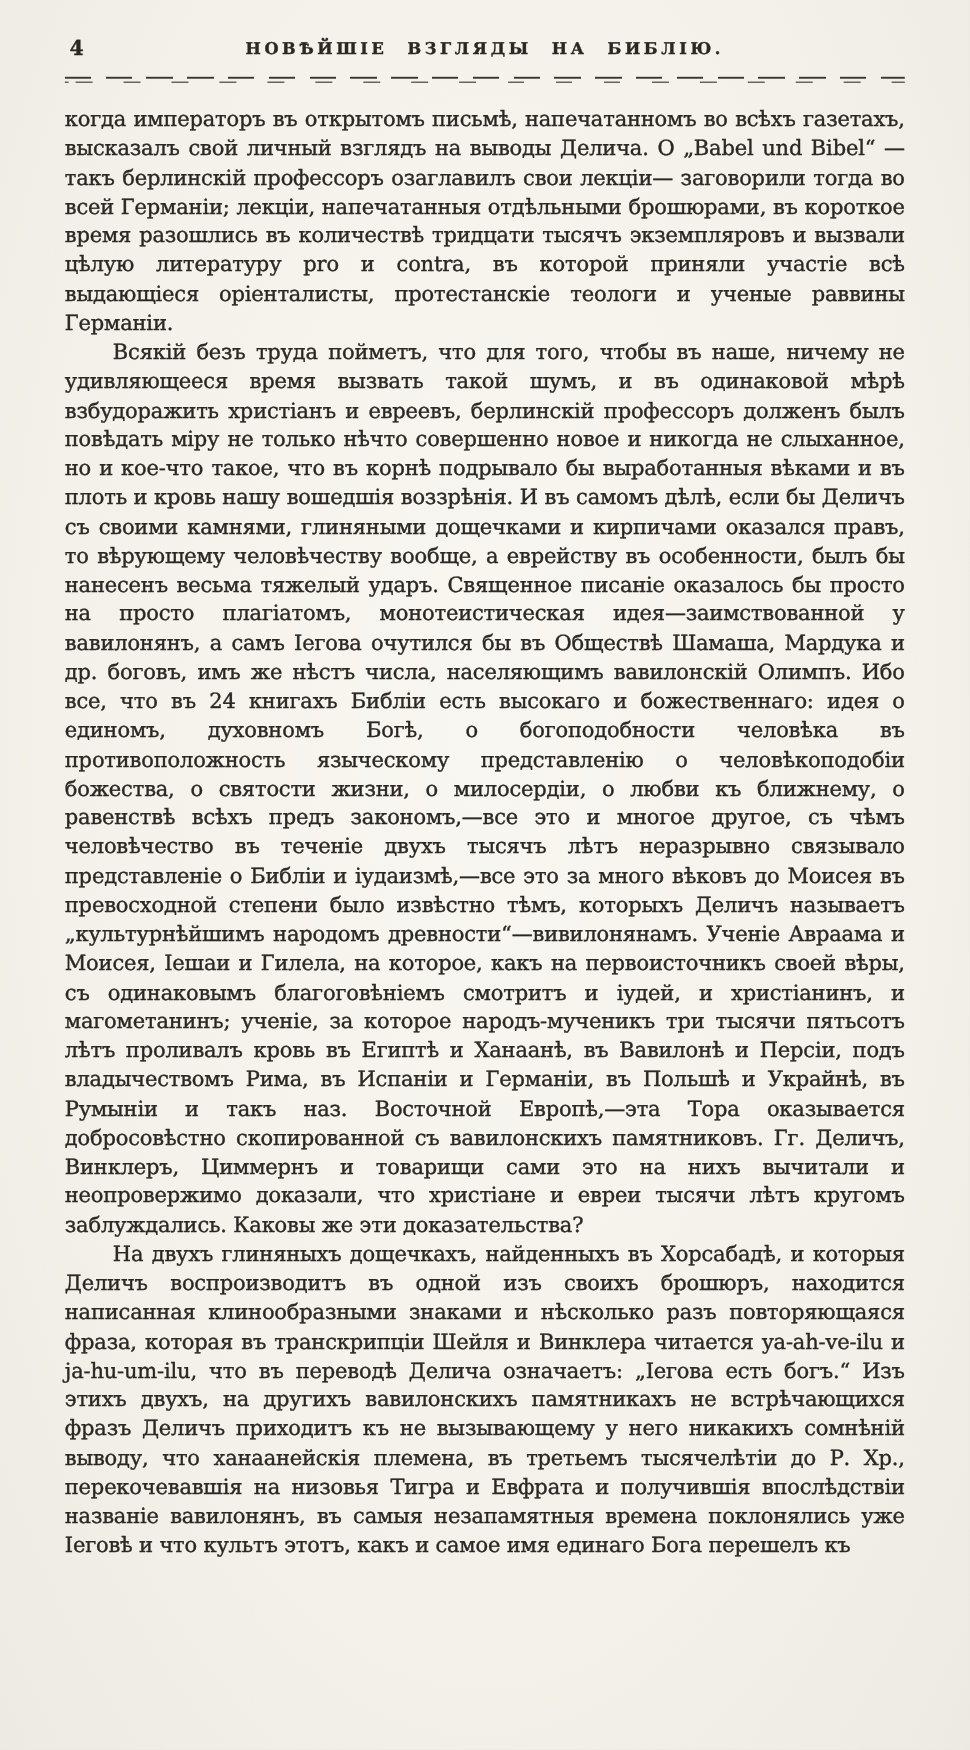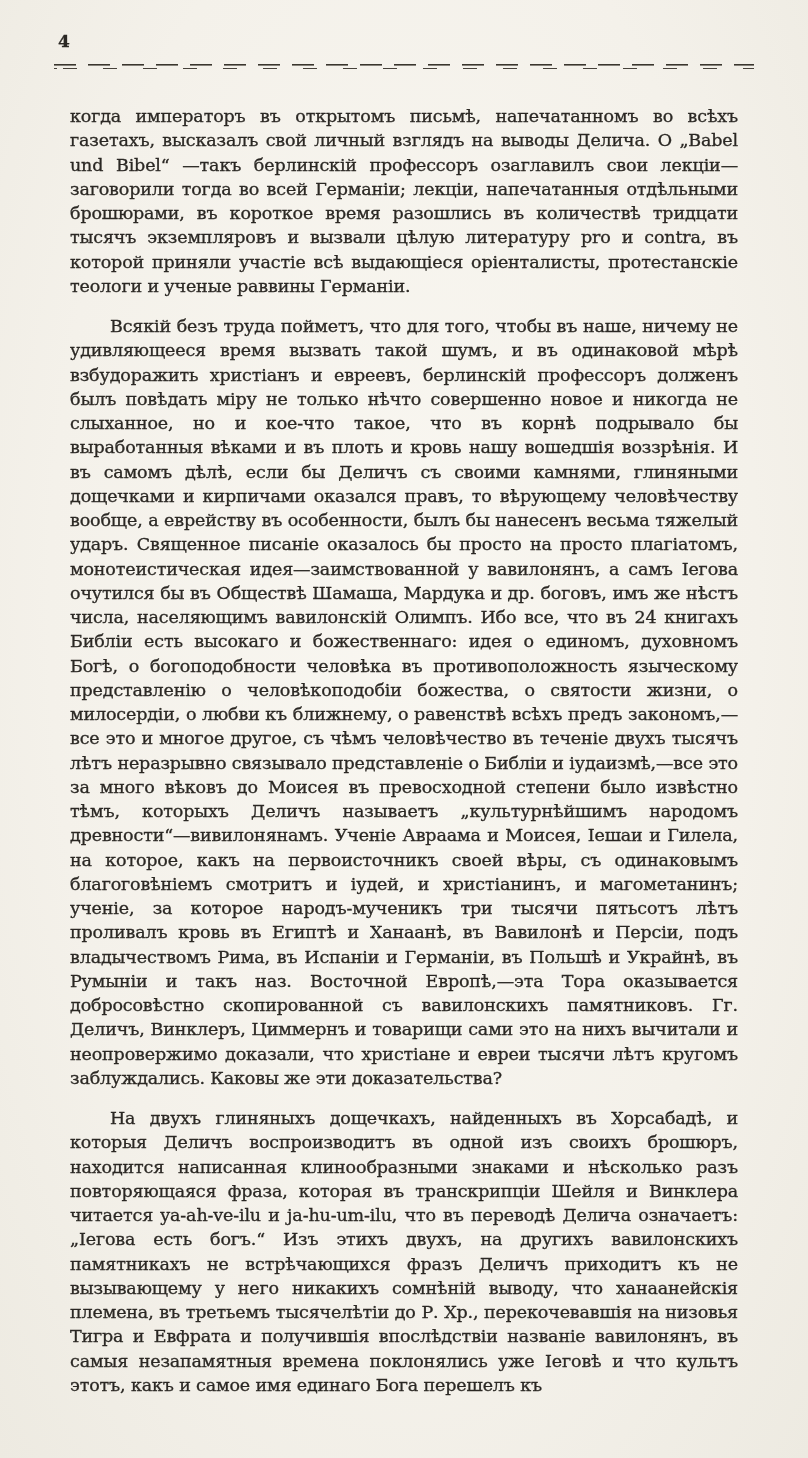--- a/index.html
+++ b/index.html
@@ -69,34 +69,35 @@
     text-align: justify;
     font-size: 17.5px;
     line-height: 24.25px;
     letter-spacing: -0.15px;
     color: #2b2824;
     -webkit-text-stroke: 0.32px #2b2824;
     hyphens: auto;
     -webkit-hyphens: auto;
   }
   .body-text p {
-    margin: 16px;
+    margin: 0;
     padding: 0;
   }
   .body-text p.indented {
     text-indent: 40px;
   }
 </style>
 </head>
 <body>
 
 <div class="page">
 
   <div class="header-row">
     <span class="page-number">4</span>
+    <span class="running-title">НОВѢЙШІЕ ВЗГЛЯДЫ НА БИБЛІЮ.</span>
   </div>
 
   <div class="header-rule"></div>
 
   <div class="body-text">
     <p>когда императоръ въ открытомъ письмѣ, напечатанномъ во всѣхъ газетахъ, высказалъ свой личный взглядъ на выводы Делича. О „Babel und Bibel“ —такъ берлинскій профессоръ озаглавилъ свои лекціи— заговорили тогда во всей Германіи; лекціи, напечатанныя отдѣльными брошюрами, въ короткое время разошлись въ количествѣ тридцати тысячъ экземпляровъ и вызвали цѣлую литературу pro и contra, въ которой приняли участіе всѣ выдающіеся оріенталисты, протестанскіе теологи и ученые раввины Германіи.</p>
     <p class="indented">Всякій безъ труда пойметъ, что для того, чтобы въ наше, ничему не удивляющееся время вызвать такой шумъ, и въ одинаковой мѣрѣ взбудоражить христіанъ и евреевъ, берлинскій профессоръ долженъ былъ повѣдать міру не только нѣчто совершенно новое и никогда не слыханное, но и кое-что такое, что въ корнѣ подрывало бы выработанныя вѣками и въ плоть и кровь нашу вошедшія воззрѣнія. И въ самомъ дѣлѣ, если бы Деличъ съ своими камнями, глиняными дощечками и кирпичами оказался правъ, то вѣрующему человѣчеству вообще, а еврейству въ особенности, былъ бы нанесенъ весьма тяжелый ударъ. Священное писаніе оказалось бы просто на просто плагіатомъ, монотеистическая идея—заимствованной у вавилонянъ, а самъ Іегова очутился бы въ Обществѣ Шамаша, Мардука и др. боговъ, имъ же нѣстъ числа, населяющимъ вавилонскій Олимпъ. Ибо все, что въ 24 книгахъ Библіи есть высокаго и божественнаго: идея о единомъ, духовномъ Богѣ, о богоподобности человѣка въ противоположность языческому представленію о человѣкоподобіи божества, о святости жизни, о милосердіи, о любви къ ближнему, о равенствѣ всѣхъ предъ закономъ,—все это и многое другое, съ чѣмъ человѣчество въ теченіе двухъ тысячъ лѣтъ неразрывно связывало представленіе о Библіи и іудаизмѣ,—все это за много вѣковъ до Моисея въ превосходной степени было извѣстно тѣмъ, которыхъ Деличъ называетъ „культурнѣйшимъ народомъ древности“—вивилонянамъ. Ученіе Авраама и Моисея, Іешаи и Гилела, на которое, какъ на первоисточникъ своей вѣры, съ одинаковымъ благоговѣніемъ смотритъ и іудей, и христіанинъ, и магометанинъ; ученіе, за которое народъ-мученикъ три тысячи пятьсотъ лѣтъ проливалъ кровь въ Египтѣ и Ханаанѣ, въ Вавилонѣ и Персіи, подъ владычествомъ Рима, въ Испаніи и Германіи, въ Польшѣ и Украйнѣ, въ Румыніи и такъ наз. Восточной Европѣ,—эта Тора оказывается добросовѣстно скопированной съ вавилонскихъ памятниковъ. Гг. Деличъ, Винклеръ, Циммернъ и товарищи сами это на нихъ вычитали и неопровержимо доказали, что христіане и евреи тысячи лѣтъ кругомъ заблуждались. Каковы же эти доказательства?</p>
     <p class="indented">На двухъ глиняныхъ дощечкахъ, найденныхъ въ Хорсабадѣ, и которыя Деличъ воспроизводитъ въ одной изъ своихъ брошюръ, находится написанная клинообразными знаками и нѣсколько разъ повторяющаяся фраза, которая въ транскрипціи Шейля и Винклера читается ya-ah-ve-ilu и ja-hu-um-ilu, что въ переводѣ Делича означаетъ: „Іегова есть богъ.“ Изъ этихъ двухъ, на другихъ вавилонскихъ памятникахъ не встрѣчающихся фразъ Деличъ приходитъ къ не вызывающему у него никакихъ сомнѣній выводу, что ханаанейскія племена, въ третьемъ тысячелѣтіи до Р. Хр., перекочевавшія на низовья Тигра и Евфрата и получившія впослѣдствіи названіе вавилонянъ, въ самыя незапамятныя времена поклонялись уже Іеговѣ и что культъ этотъ, какъ и самое имя единаго Бога перешелъ къ</p>
   </div>
 

